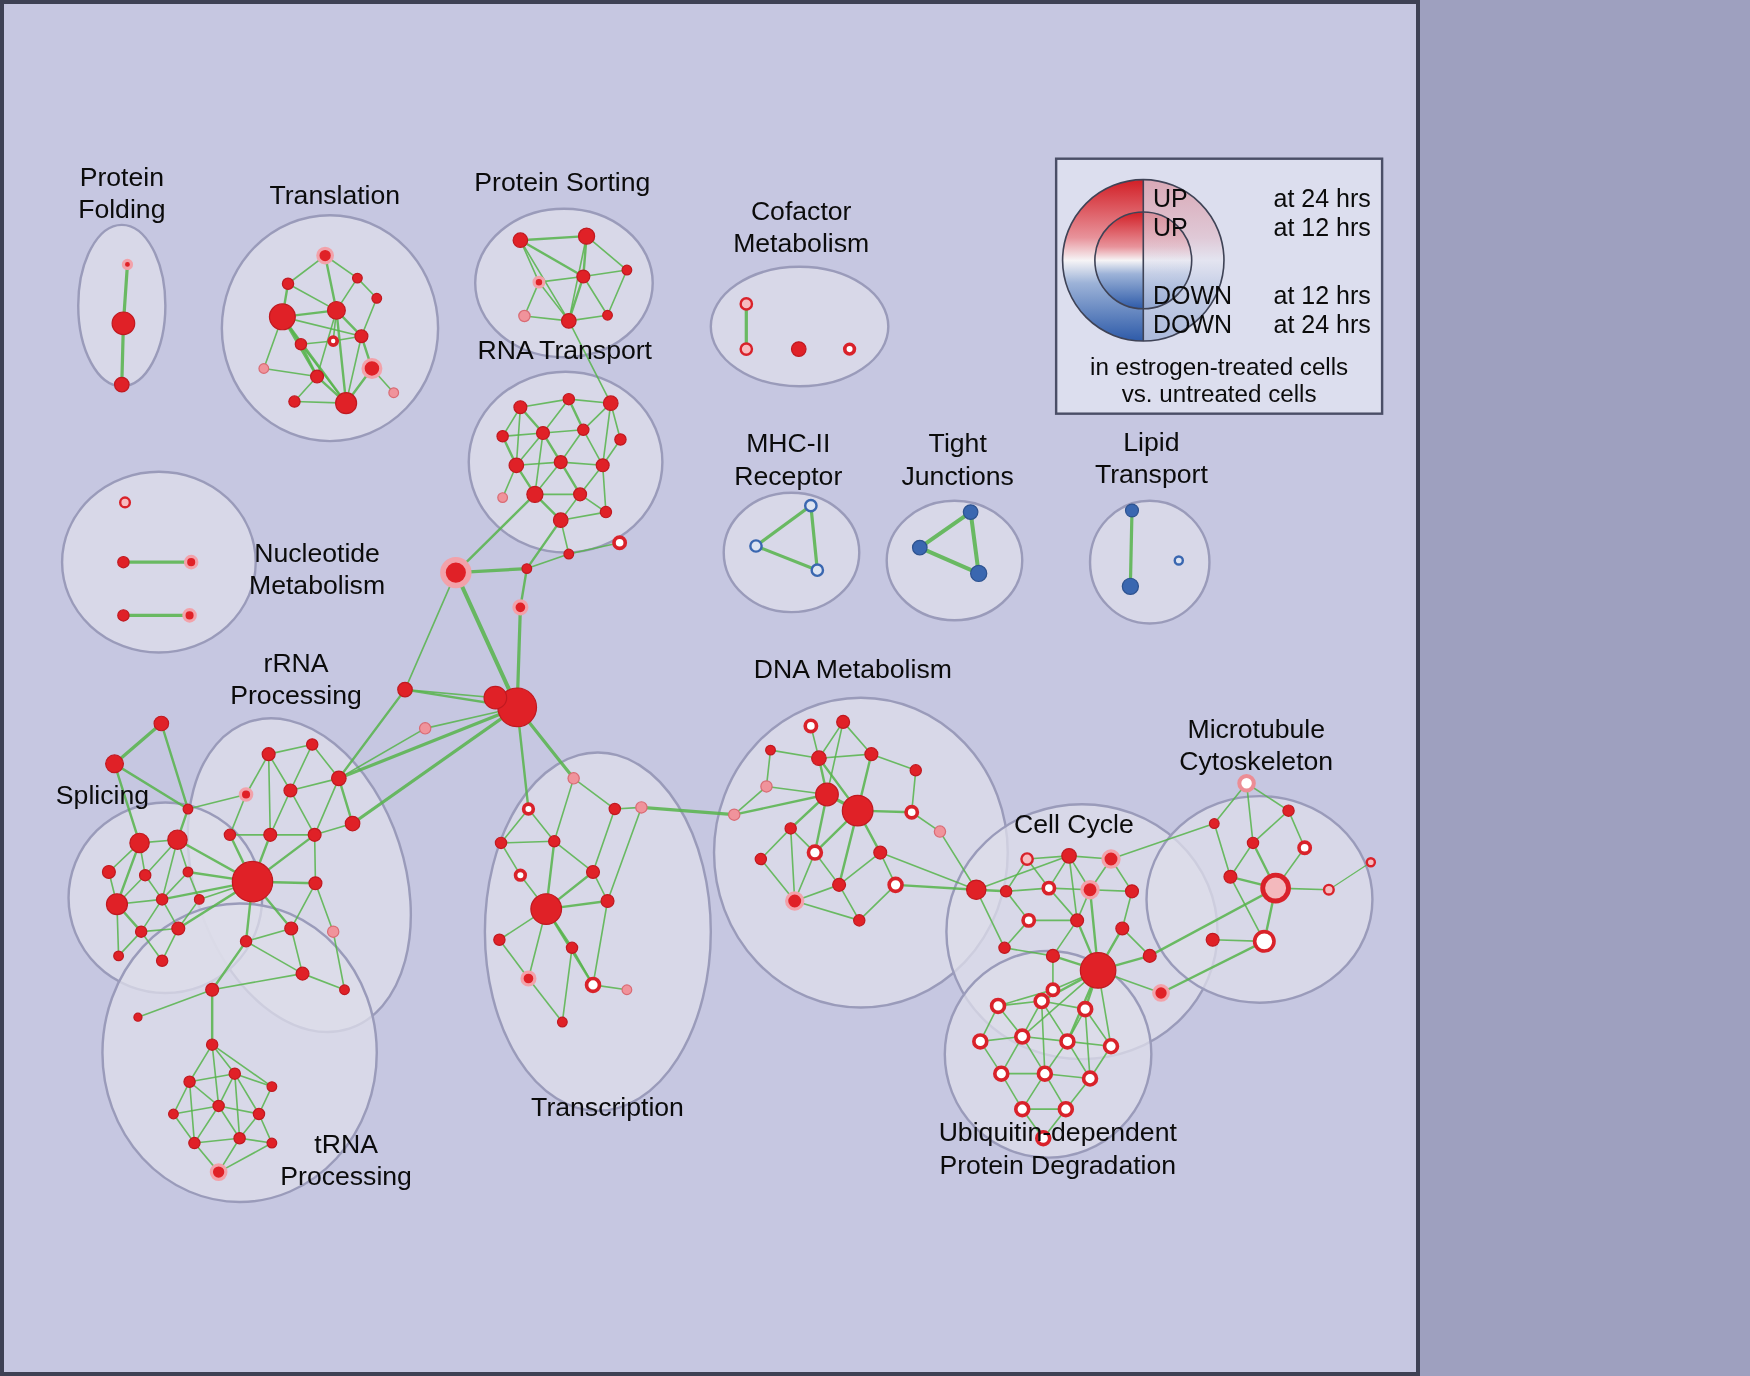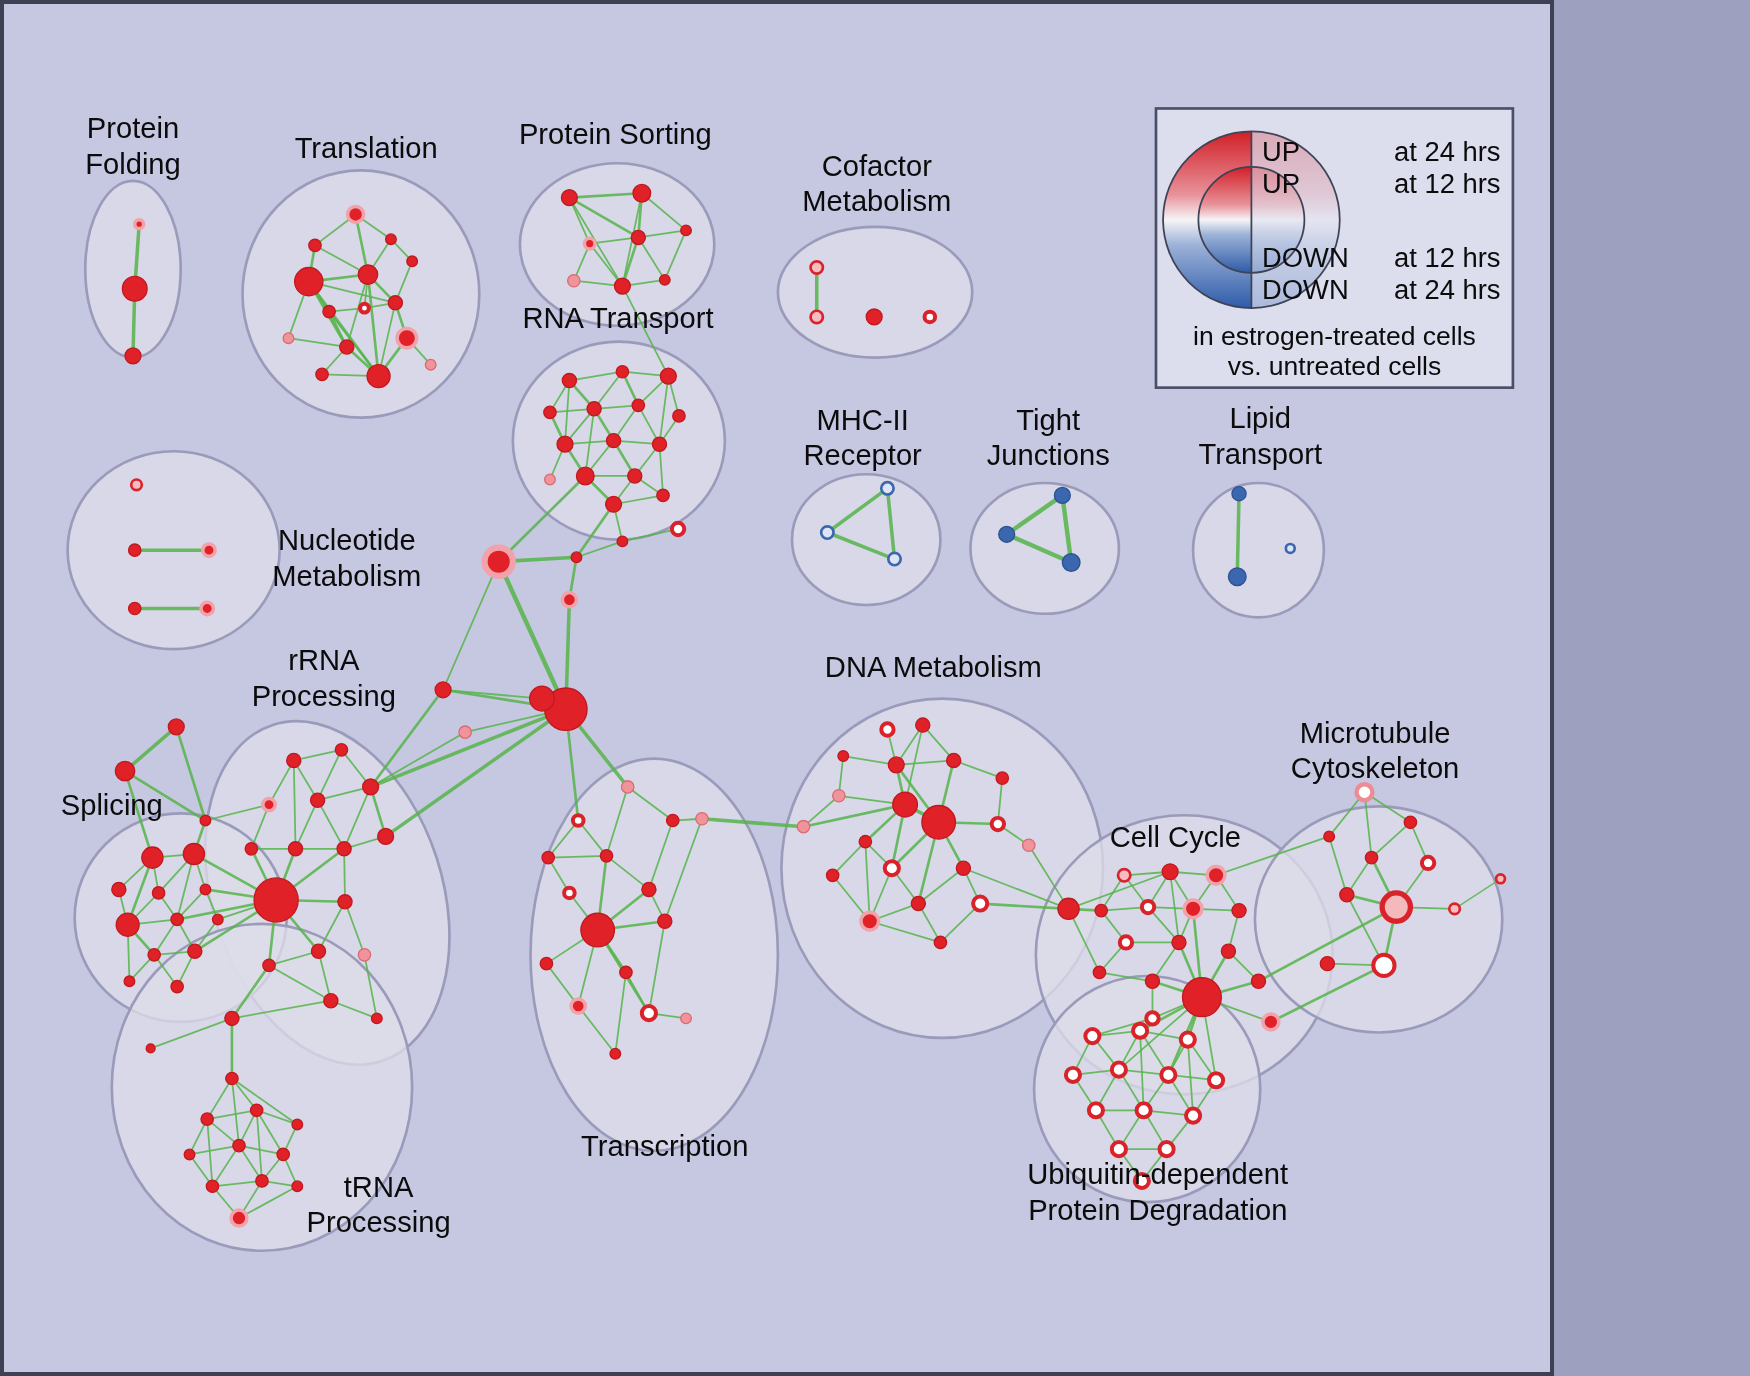--- a/index.html
+++ b/index.html
@@ -1,16 +1,16 @@
 <!DOCTYPE html>
 <html><head>
 <meta charset="utf-8">
 <style>
   html,body{margin:0;padding:0;background:#9ea0bf;}
-  .figure{position:relative;width:1554px;height:1376px;background:#c6c7e1;
+  .figure{position:relative;width:1420px;height:1376px;background:#c6c7e1;
           border:4px solid #3e4154;box-sizing:border-box;overflow:hidden;
           font-family:"Liberation Sans",sans-serif;}
   svg{position:absolute;left:0;top:0;width:100%;height:100%;}
   .cluster-label{font-family:"Liberation Sans",sans-serif;font-size:33px;fill:#0b0b0b;}
   .legend-box{fill:#dcdeee;stroke:#4a4e66;stroke-width:3;}
   .legend-text{font-family:"Liberation Sans",sans-serif;font-size:31px;fill:#0b0b0b;}
   .legend-caption{font-family:"Liberation Sans",sans-serif;font-size:30px;fill:#0b0b0b;}
   .glyph-line{fill:none;stroke:#3f4356;stroke-width:2;}
 </style>
 </head>

